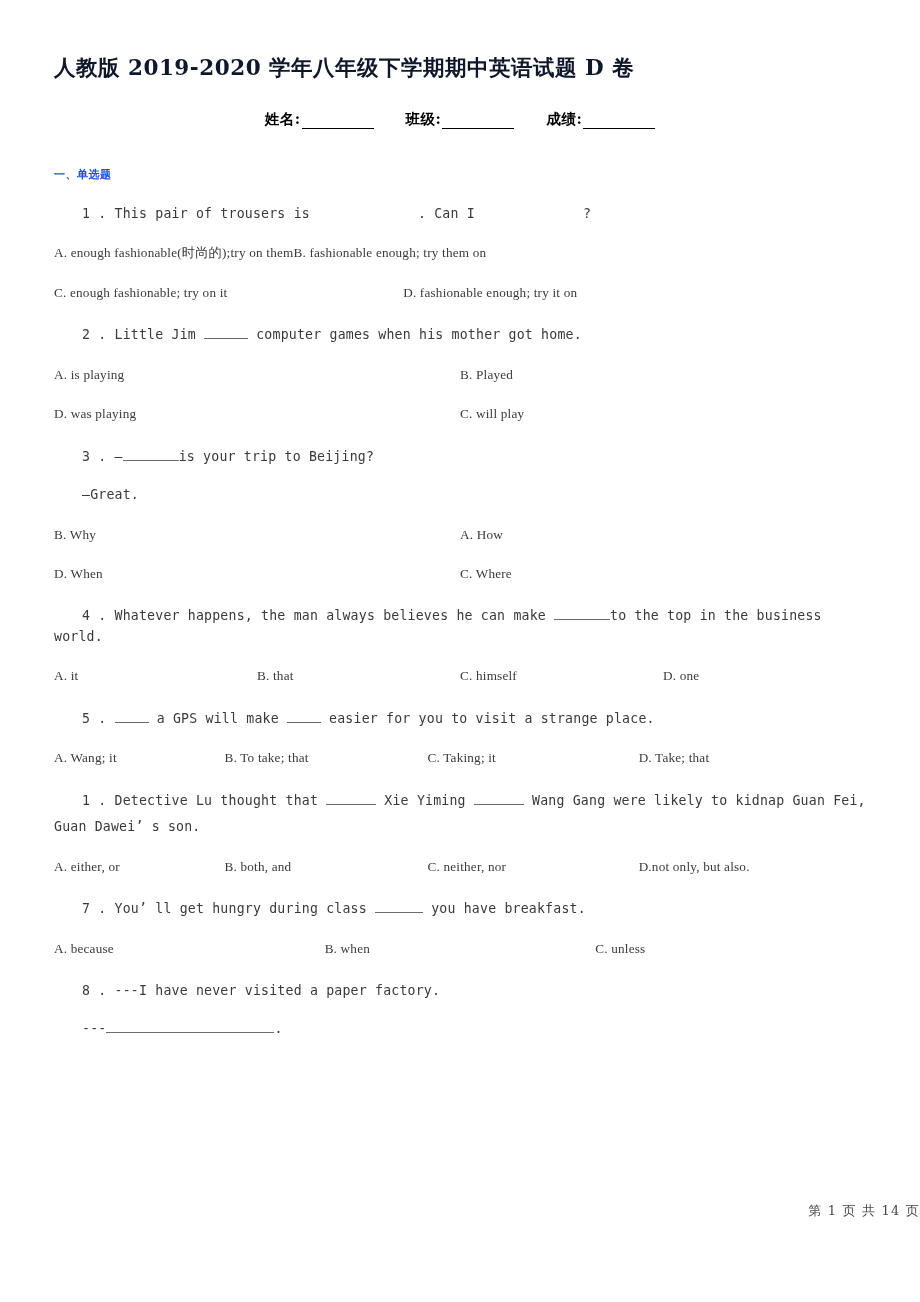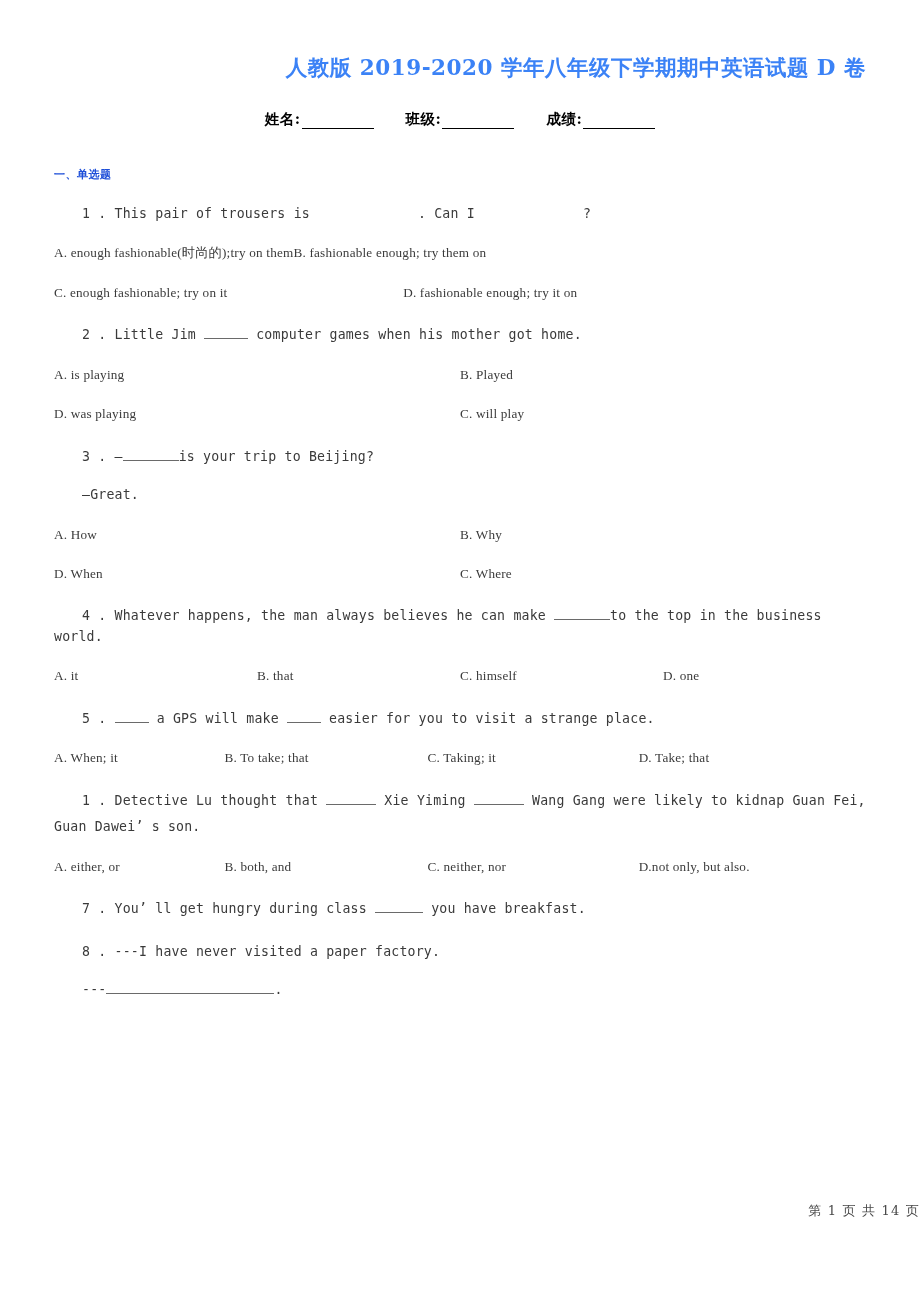--- a/index.html
+++ b/index.html
@@ -18,26 +18,26 @@
   .page {
     position: relative;
     width: 920px;
     height: 1302px;
     box-sizing: border-box;
     padding: 0 54px;
   }
 
   
   .doc-title {
-    text-align: right;
+    text-align: left;
     font-family: "DejaVu Serif", "Liberation Serif", serif;
     font-weight: 700;
     font-size: 21.5px;
     letter-spacing: 0.5px;
-    color: #3b82f6;
+    color: #0f172a;
     margin: 0;
     padding-top: 54px;
     line-height: 1.3;
     white-space: nowrap;
   }
   .meta-row {
     display: flex;
     justify-content: center;
     align-items: flex-end;
     gap: 32px;
@@ -182,62 +182,67 @@
     <div class="opts cols2">
       <span class="opt">D. was playing</span>
       <span class="opt">C. will play</span>
     </div>
   </div>
 
   <div class="q-block">
     <p class="q-stem"><span>3 . —</span><span class="blank-u" style="width:56px"></span><span>is your trip to Beijing?</span></p>
     <p class="q-sub">—Great.</p>
     <div class="opts cols2">
+      <span class="opt">B. Why</span>
       <span class="opt">A. How</span>
-      <span class="opt">B. Why</span>
     </div>
     <div class="opts cols2">
       <span class="opt">D. When</span>
       <span class="opt">C. Where</span>
     </div>
   </div>
 
   <div class="q-block">
     <p class="q-stem"><span>4 . Whatever happens, the man always believes he can make </span><span class="blank-u" style="width:56px"></span><span>to the top in the business world.</span></p>
     <div class="opts cols4">
       <span class="opt">A. it</span>
       <span class="opt">B. that</span>
       <span class="opt">C. himself</span>
       <span class="opt">D. one</span>
     </div>
   </div>
 
   <div class="q-block">
     <p class="q-stem"><span>5 . </span><span class="blank-u" style="width:34px"></span><span> a GPS will make </span><span class="blank-u" style="width:34px"></span><span> easier for you to visit a strange place.</span></p>
     <div class="opts cols4b">
-      <span class="opt">A. When; it</span>
+      <span class="opt">A. Wang; it</span>
       <span class="opt">B. To take; that</span>
       <span class="opt">C. Taking; it</span>
       <span class="opt">D. Take; that</span>
     </div>
   </div>
 
   <div class="q-block">
     <p class="q-stem"><span>1 . Detective Lu thought that </span><span class="blank-u" style="width:50px"></span><span> Xie Yiming </span><span class="blank-u" style="width:50px"></span><span> Wang Gang were likely to kidnap Guan Fei,</span></p>
     <p class="q-stem cont">Guan Dawei’ s son.</p>
     <div class="opts cols4b">
       <span class="opt">A. either, or</span>
       <span class="opt">B. both, and</span>
       <span class="opt">C. neither, nor</span>
       <span class="opt">D.not only, but also.</span>
     </div>
   </div>
 
   <div class="q-block">
     <p class="q-stem"><span>7 . You’ ll get hungry during class </span><span class="blank-u" style="width:48px"></span><span> you have breakfast.</span></p>
+    <div class="opts cols3">
+      <span class="opt">A. because</span>
+      <span class="opt">B. when</span>
+      <span class="opt">C. unless</span>
+    </div>
   </div>
 
   <div class="q-block">
     <p class="q-stem">8 . ---I have never visited a paper factory.</p>
     <p class="q-sub"><span>---</span><span class="blank-u" style="width:168px"></span><span>.</span></p>
   </div>
 
   <div class="footer">第 1 页 共 14 页</div>
 
 </div>

